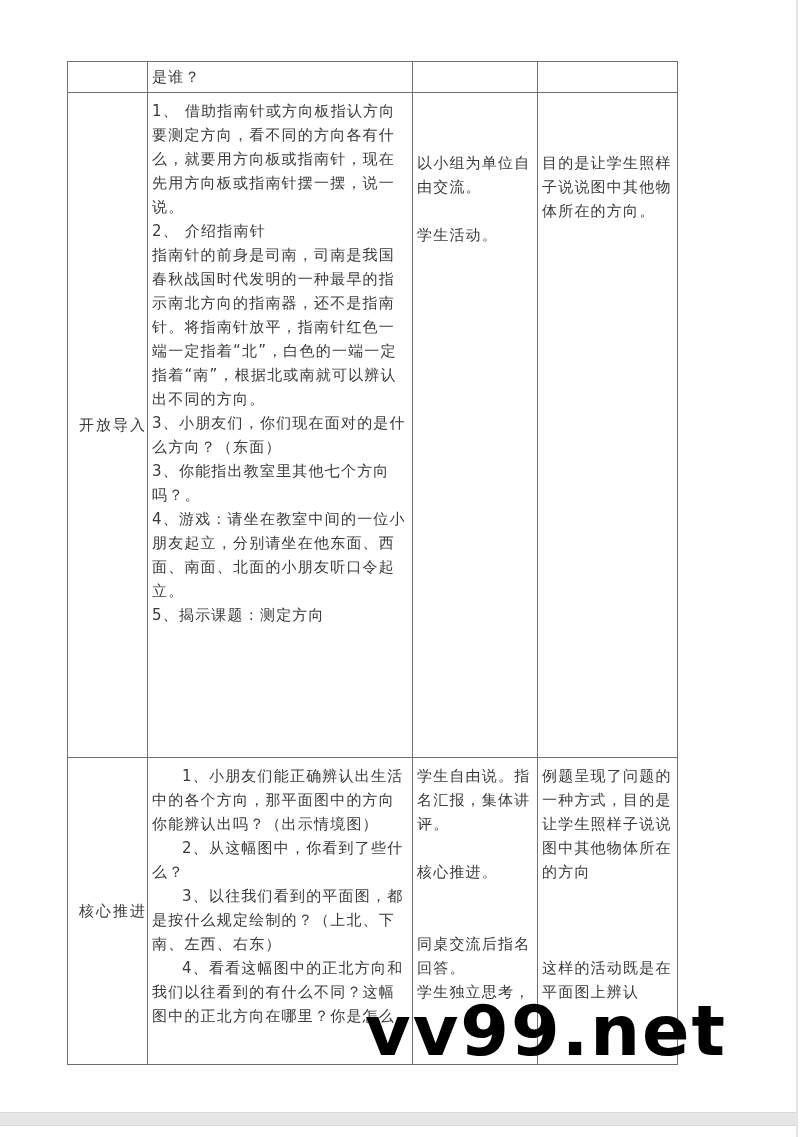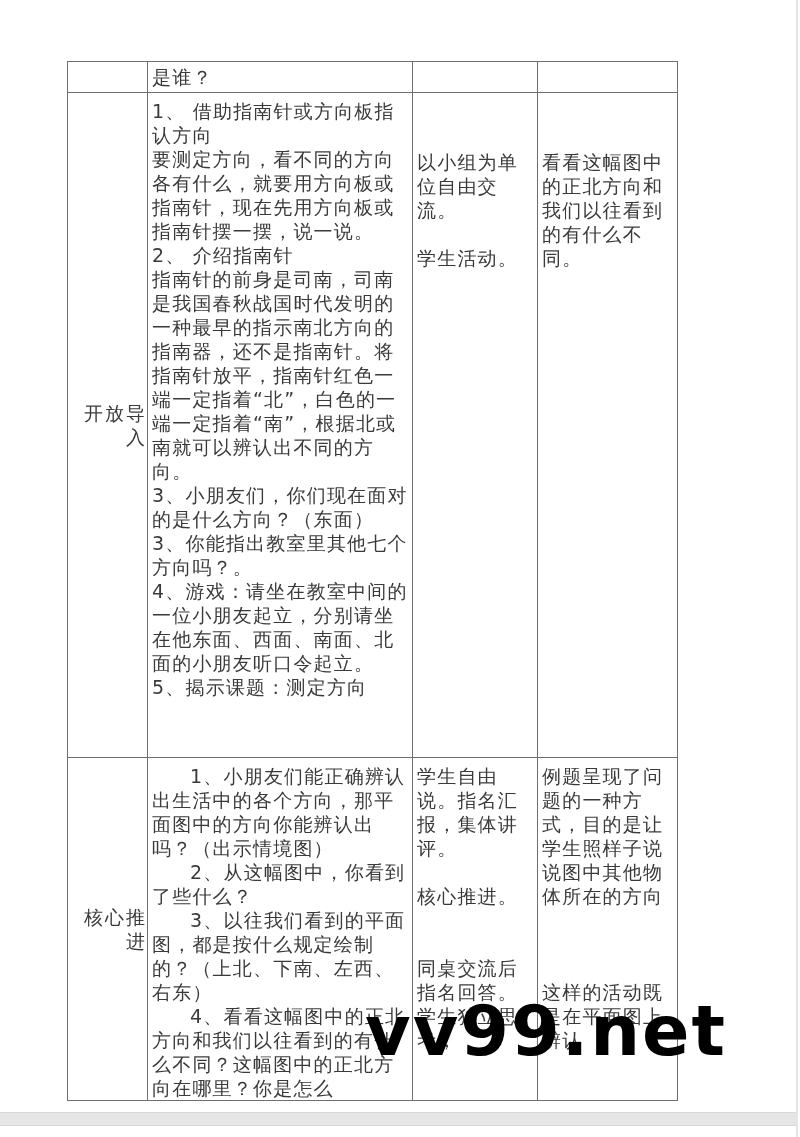--- a/index.html
+++ b/index.html
@@ -28,21 +28,21 @@
       left: 67px;
       top: 61px;
       width: 610px;
       border-collapse: collapse;
       table-layout: fixed;
     }
     .lesson-table td {
       border: 1.5px solid #6f6f6f;
       vertical-align: top;
       padding: 0 4px;
-      font-size: 19px;
+      font-size: 15px;
       line-height: 24px;
       letter-spacing: 1.2px;
       word-break: break-all;
     }
     .lesson-table td.stage {
       vertical-align: middle;
       text-align: right;
       letter-spacing: 2px;
       padding: 0;
     }
@@ -129,21 +129,21 @@
         <span class="para">3、你能指出教室里其他七个方向吗？。</span>
         <span class="para">4、游戏：请坐在教室中间的一位小朋友起立，分别请坐在他东面、西面、南面、北面的小朋友听口令起立。</span>
         <span class="para">5、揭示课题：测定方向</span>
       </td>
       <td class="intro-side">
         <span class="para">以小组为单位自由交流。</span>
         <span class="para gap-1"></span>
         <span class="para">学生活动。</span>
       </td>
       <td class="intro-side">
-        <span class="para">看看这幅图中的正北方向和我们以往看到的有什么不同。</span>
+        <span class="para">目的是让学生照样子说说图中其他物体所在的方向。</span>
       </td>
     </tr>
 
     <tr class="row-core">
       <td class="stage">
         <span>核心推进</span>
       </td>
       <td class="core-side">
         <span class="para indent">1、小朋友们能正确辨认出生活中的各个方向，那平面图中的方向你能辨认出吗？（出示情境图）</span>
         <span class="para indent">2、从这幅图中，你看到了些什么？</span>

